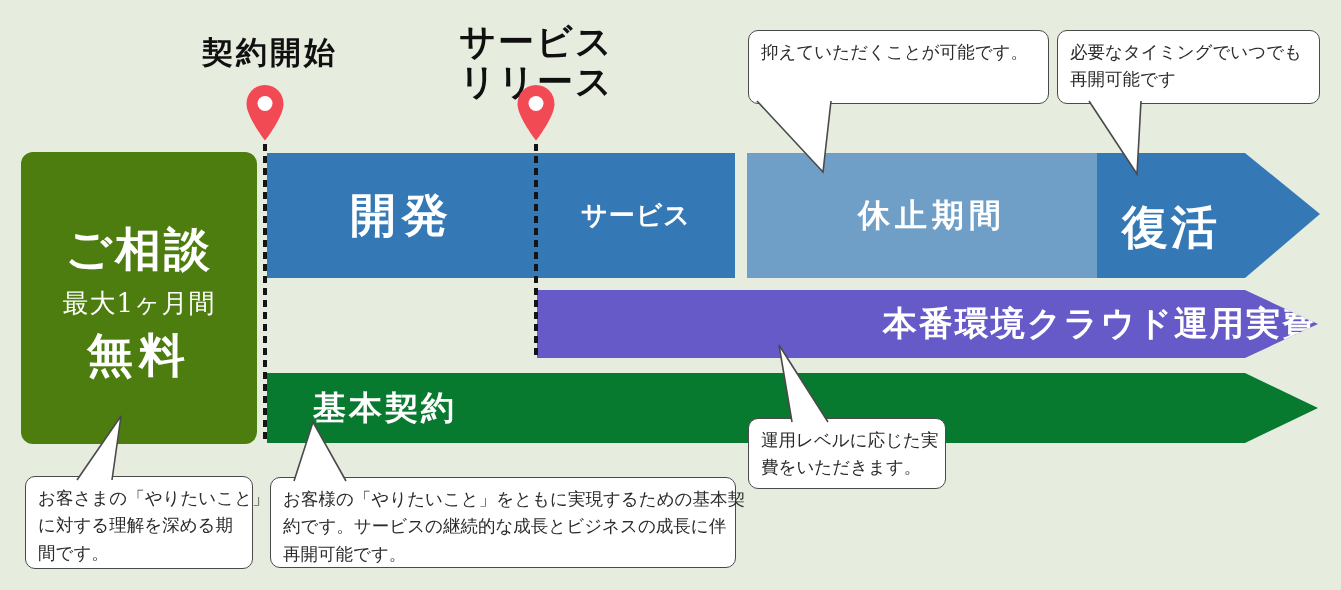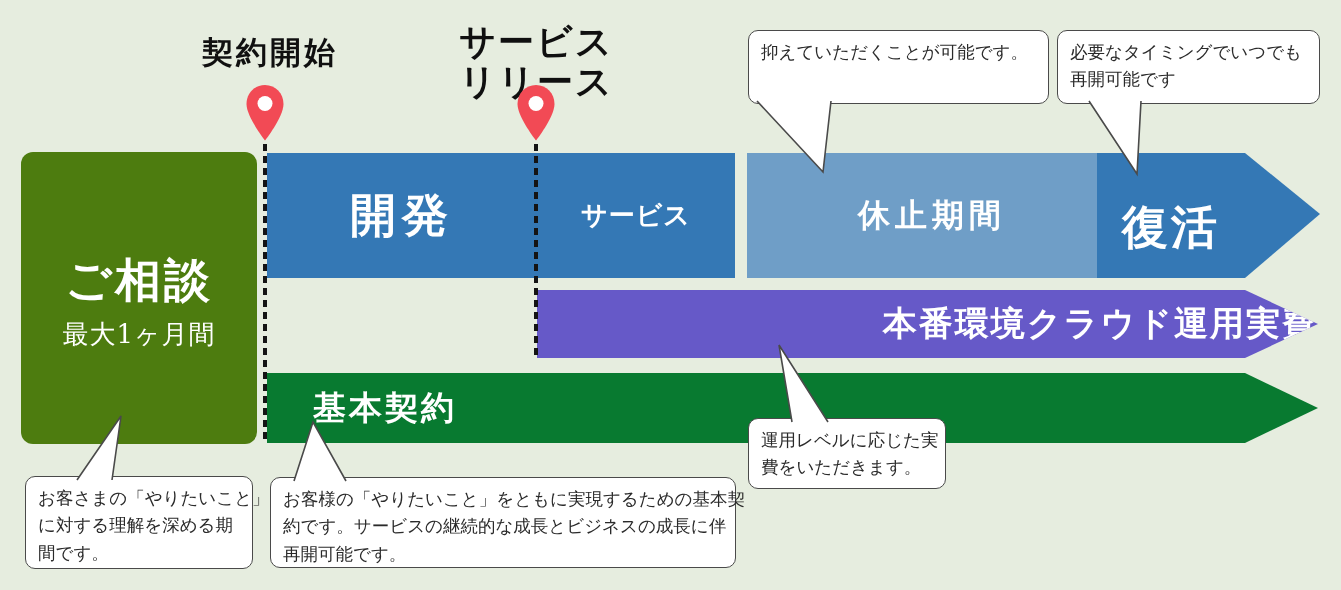--- a/index.html
+++ b/index.html
@@ -94,20 +94,21 @@
     <circle cx="20" cy="19.5" r="7.5" fill="#ffffff"></circle>
   </svg>
   <svg class="pin pin-2" width="40" height="58" viewBox="0 0 40 58">
     <path d="M20 1 C9.5 1 1.5 9.5 1.5 20 c0 13 18.5 36.5 18.5 36.5 s18.5 -23.5 18.5 -36.5 C38.5 9.5 30.5 1 20 1 Z" fill="#f24a55"></path>
     <circle cx="20" cy="19.5" r="7.5" fill="#ffffff"></circle>
   </svg>
 
   <div class="block blk-consultation">
     <div class="c-title">ご相談</div>
     <div class="c-sub">最大1ヶ月間</div>
+    <div class="c-free">無料</div>
   </div>
 
   <div class="block blk-development">
     <span class="dev-label">開発</span>
     <span class="flat-label">サービス</span>
   </div>
 
   <div class="block blk-pause">
     <span>休止期間</span>
   </div>

